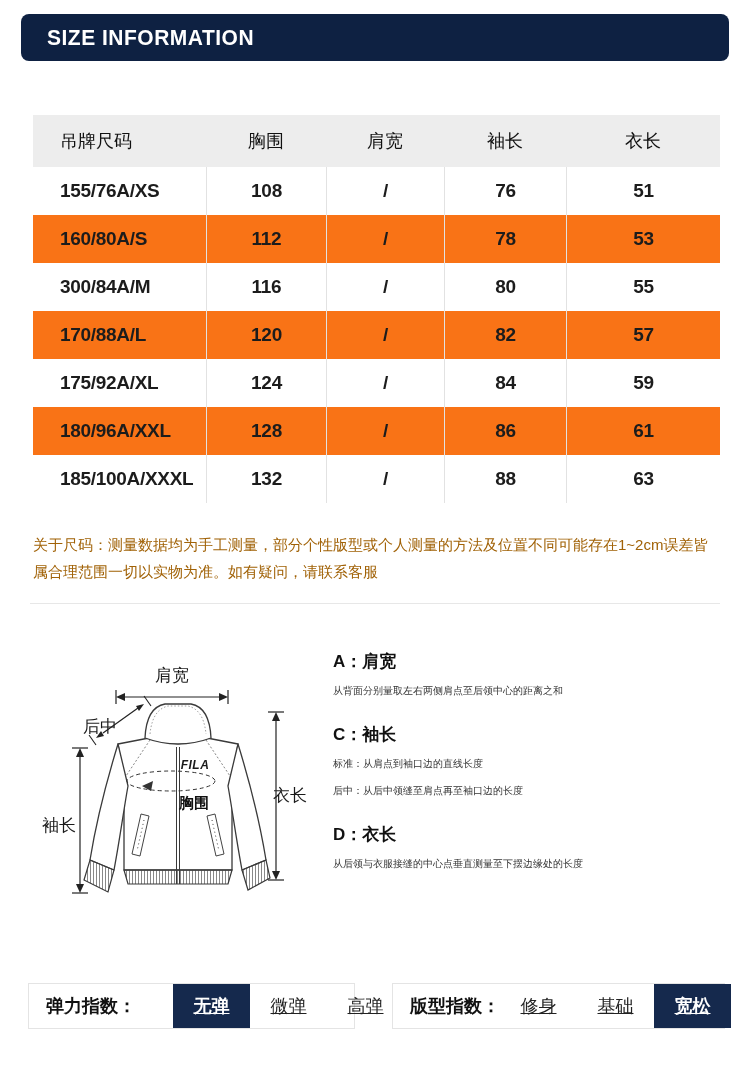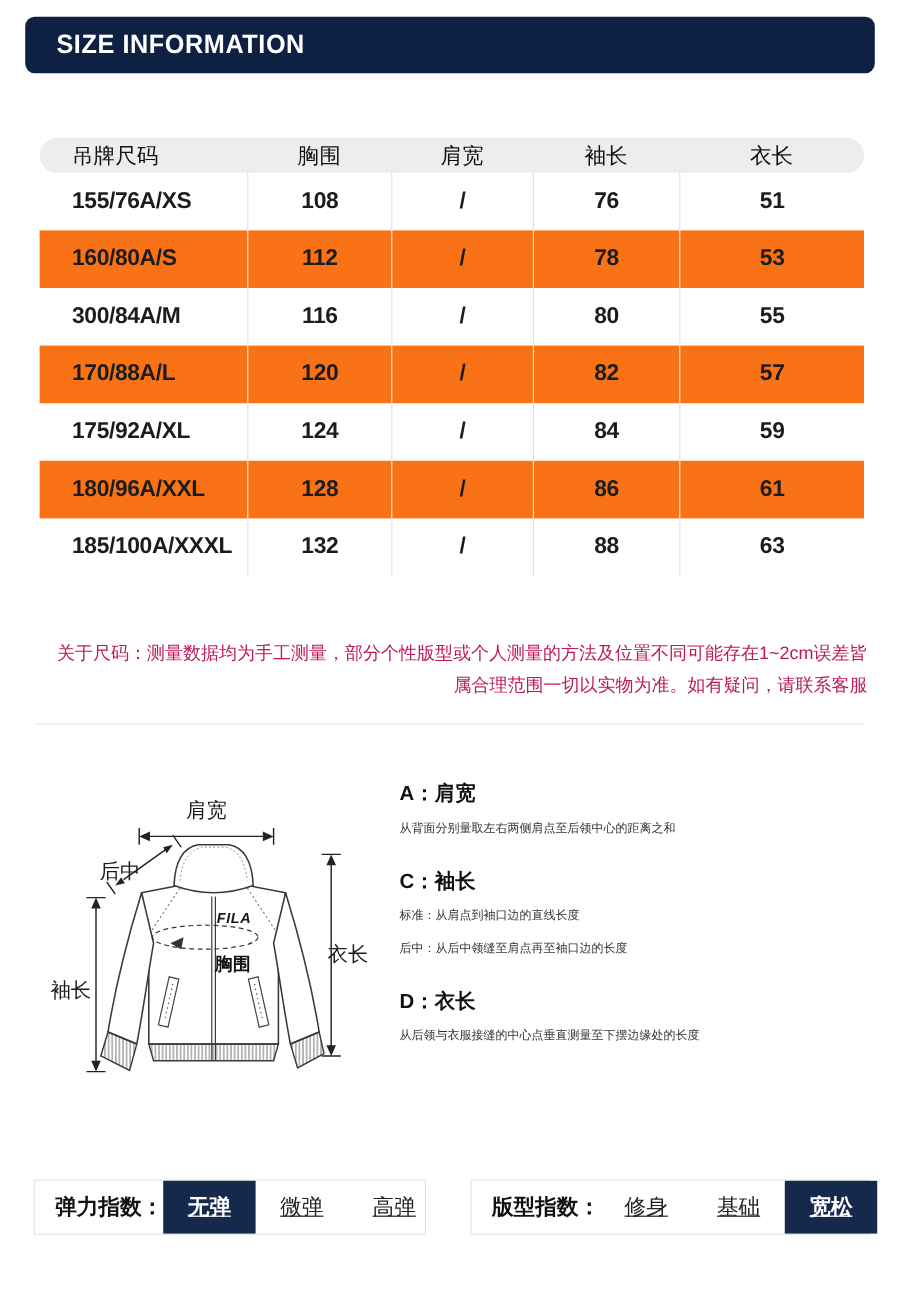--- a/index.html
+++ b/index.html
@@ -8,48 +8,48 @@
 
   
   .header-bar{position:absolute;left:21px;top:14px;width:708px;height:47px;
     background:#0e2142;border-radius:8px;display:flex;align-items:center;}
   .header-bar .title{color:#ffffff;font-size:21px;font-weight:800;letter-spacing:.5px;
     padding-left:26px;transform:scaleY(1.05);}
 
   
   .size-table{position:absolute;left:33px;top:115px;width:687px;}
   .trow{display:grid;grid-template-columns:173px 120px 118px 122px 1fr;height:48px;}
-  .trow.thead{height:29px;background:#ededed;border-radius:17px;}
+  .trow.thead{height:52px;background:#ededed;}
   .trow.alt{background:#f97316;}
   .cell{display:flex;align-items:center;justify-content:center;
     font-size:19px;font-weight:700;color:#1c1c1c;letter-spacing:-.3px;}
   .thead .cell{font-weight:500;font-size:18px;letter-spacing:0;color:#111;}
   .cell.c0{justify-content:flex-start;padding-left:27px;}
   .trow:not(.thead) .cell+.cell{border-left:1px solid #e2e2e2;}
 
   
-  .note{position:absolute;left:33px;top:531px;width:690px;color:#be185d;
-    font-size:15px;line-height:27px;text-align:right;}
+  .note{position:absolute;left:33px;top:531px;width:690px;color:#a16207;
+    font-size:15px;line-height:27px;}
 
   .divider{position:absolute;left:30px;top:603px;width:690px;height:1px;background:#e7e7e7;}
 
   
   .diagram{position:absolute;left:38px;top:648px;width:292px;height:318px;}
   svg text{font-family:"Liberation Sans","DejaVu Sans",sans-serif;}
 
   
   .defs{position:absolute;left:333px;top:650px;width:400px;}
   .def-block{margin-bottom:19px;}
   .def-title{font-size:17px;font-weight:700;color:#111;line-height:24px;margin-bottom:3px;}
   .def-line{font-size:10px;color:#333;line-height:27px;}
 
   
   .index-box{position:absolute;top:983px;height:46px;border:1px solid #e4e4e4;
     background:#fff;display:flex;align-items:stretch;box-sizing:border-box;}
-  .index-box.left{left:28px;width:327px;}
+  .index-box.left{left:28px;width:327px;gap:37px;}
   .index-box.right{left:392px;width:333px;}
   .index-label{font-size:18px;font-weight:700;color:#111;display:flex;align-items:center;
     padding-left:17px;white-space:nowrap;}
   .opts{display:flex;margin-left:auto;}
   .opt{width:77px;display:flex;align-items:center;justify-content:center;
     font-size:18px;color:#222;text-decoration:underline;}
   .opt.selected{background:#15294d;color:#ffffff;font-weight:700;}
 </style>
 </head>
 <body>

